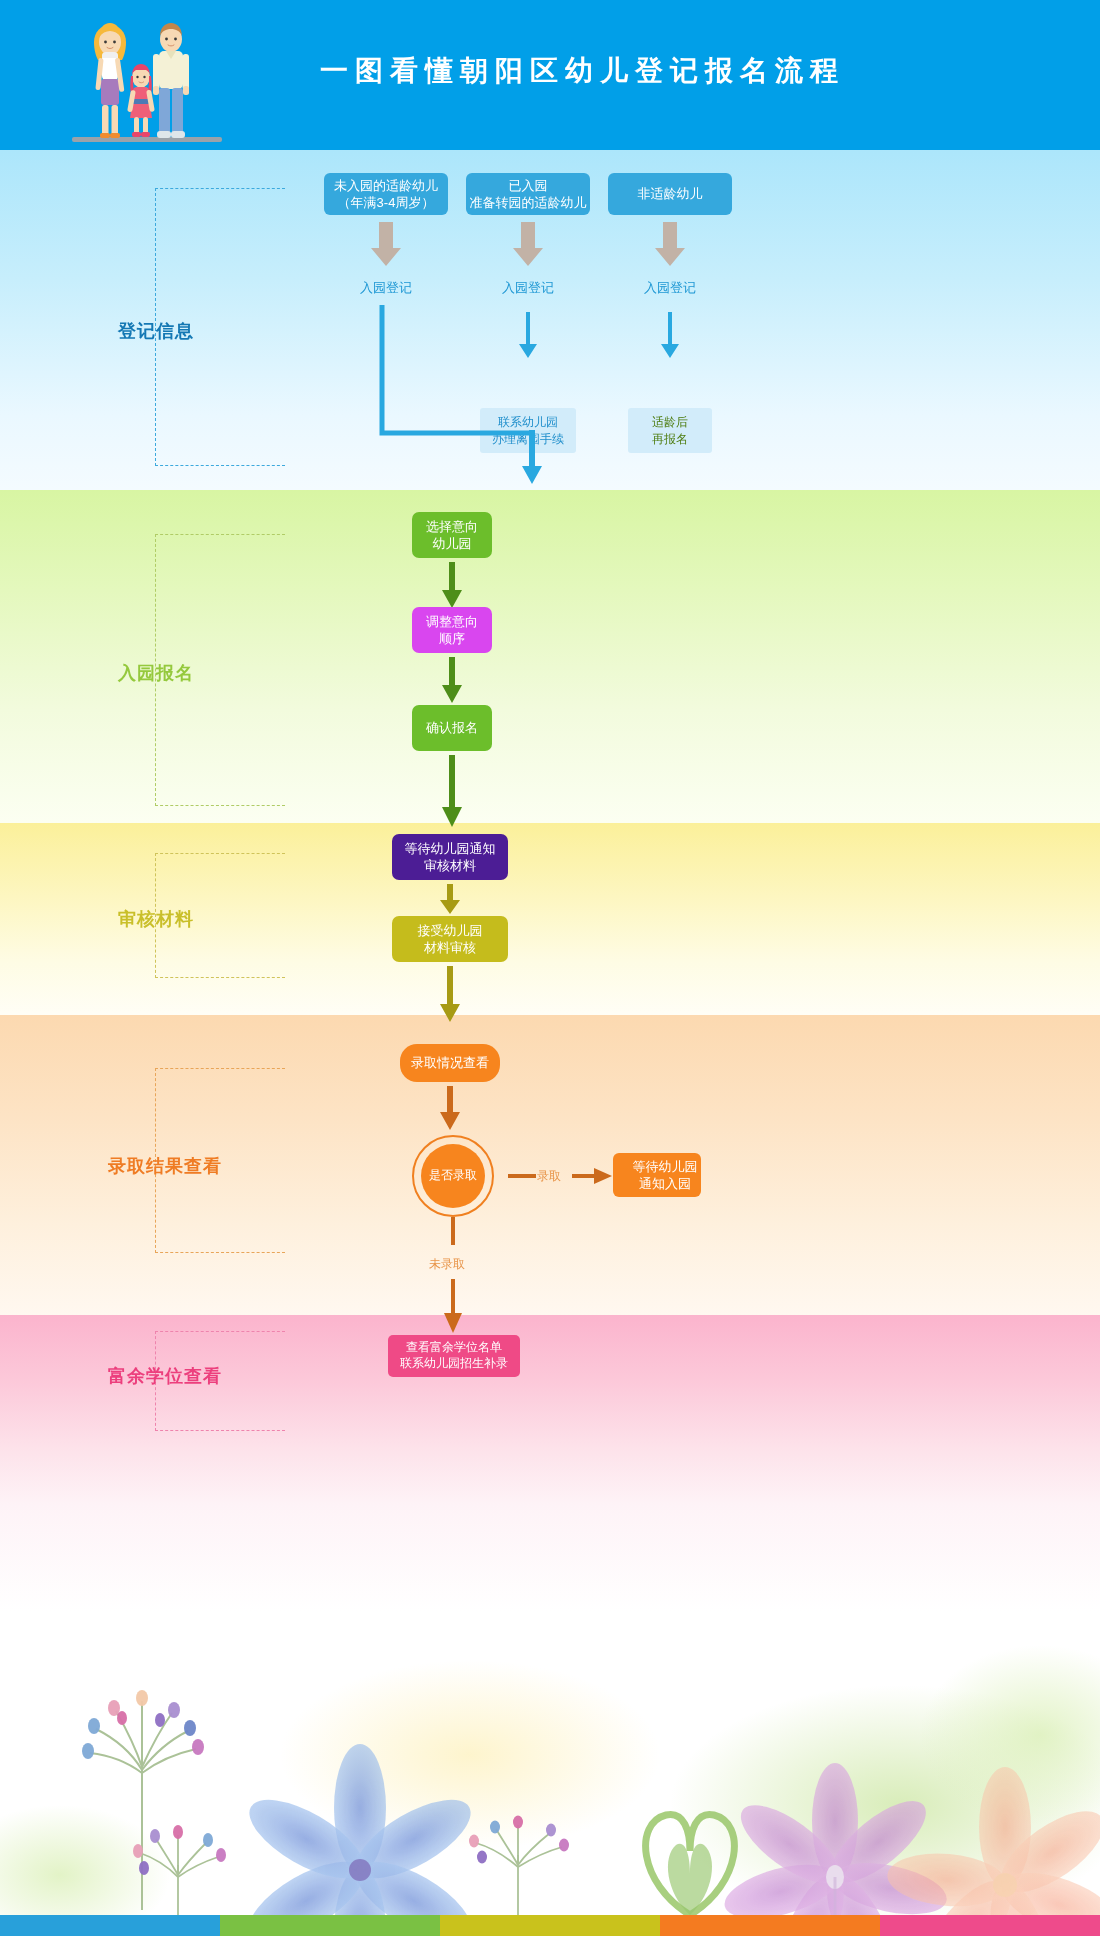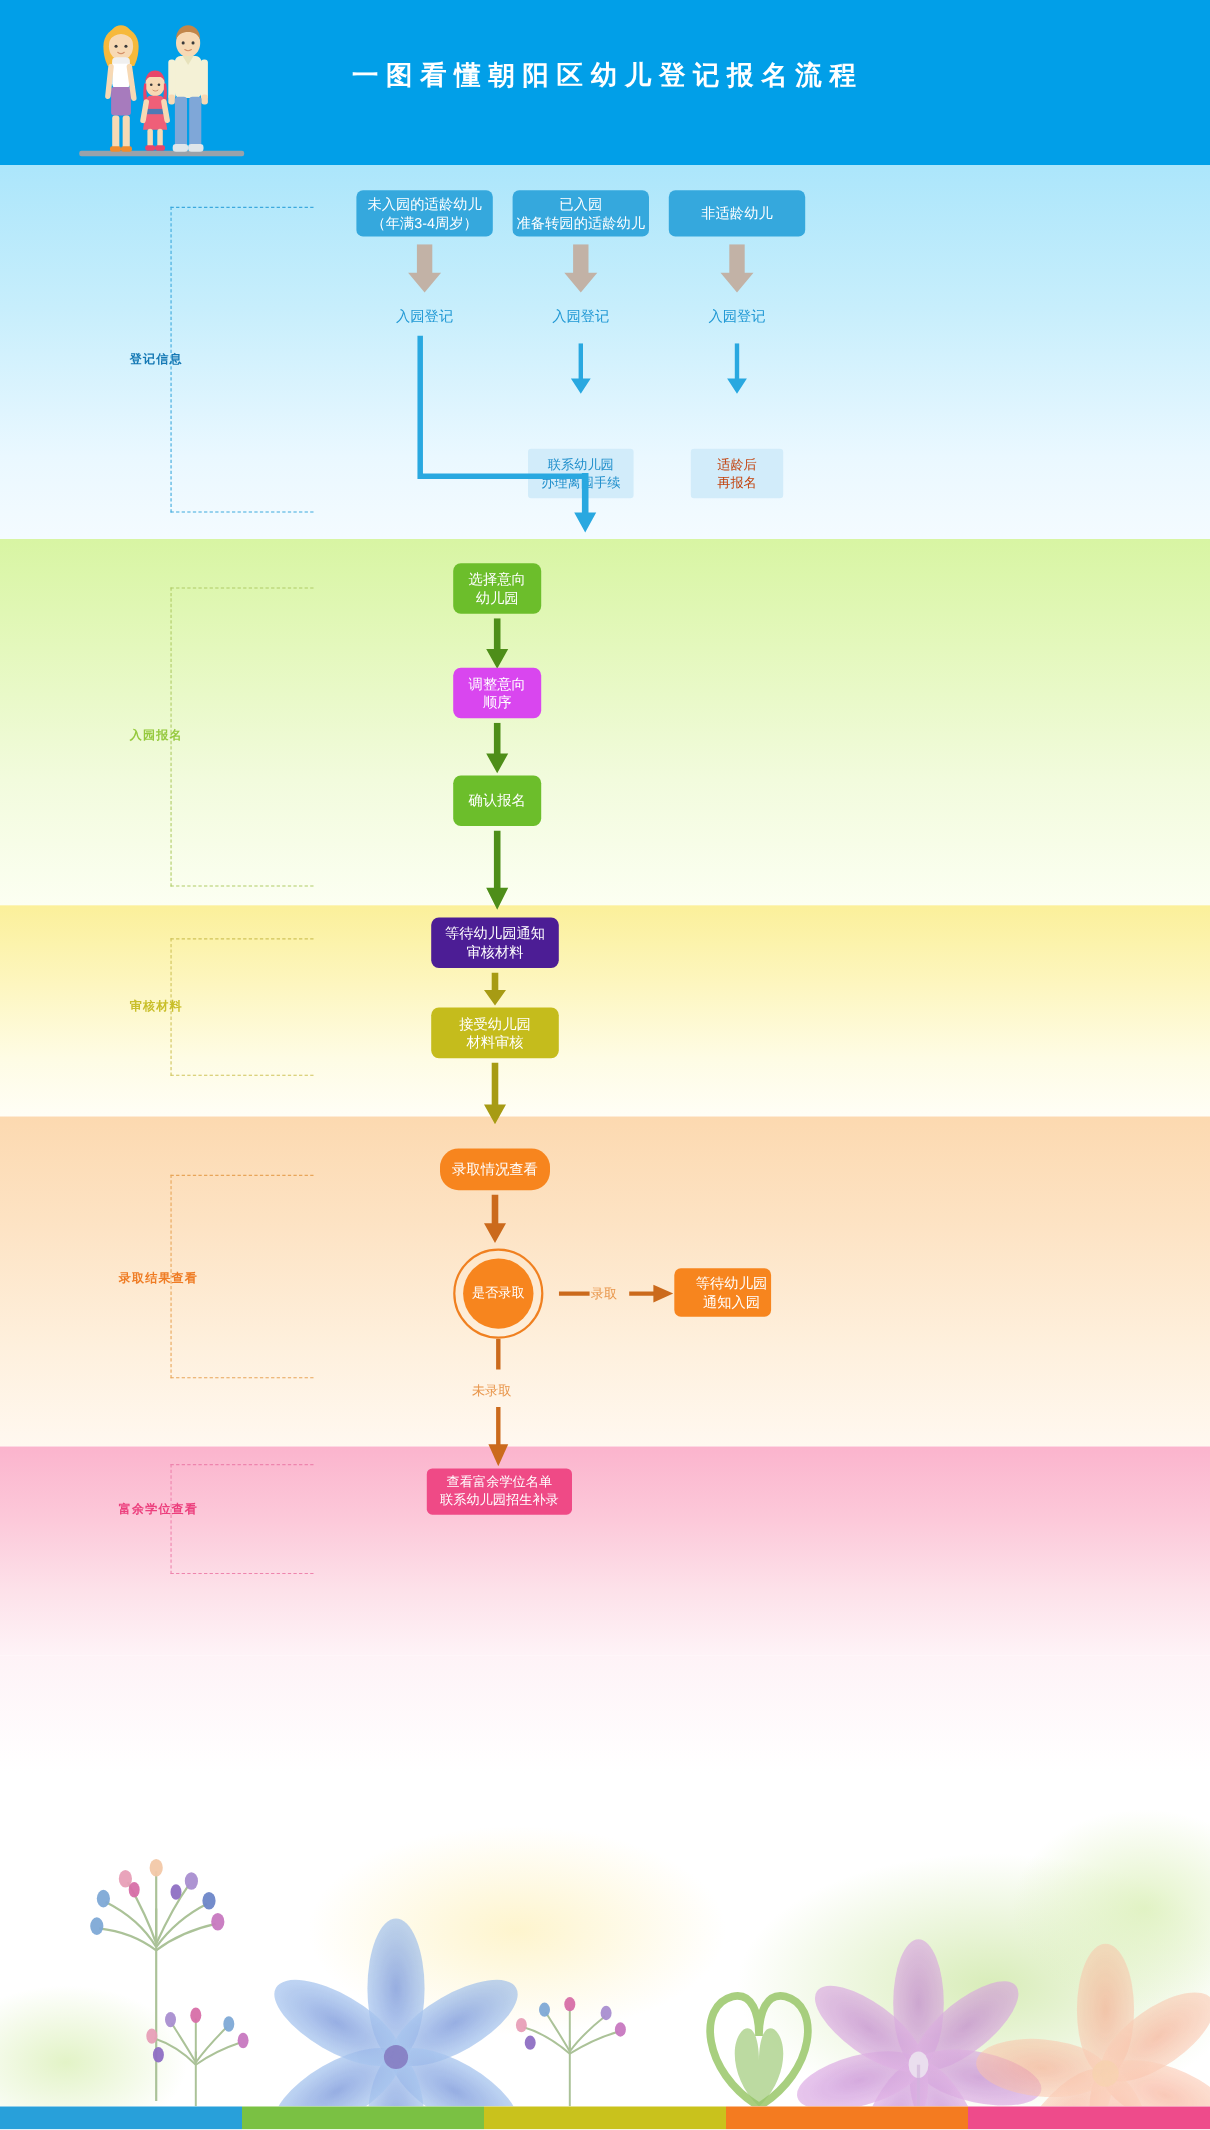--- a/index.html
+++ b/index.html
@@ -20,42 +20,42 @@
   .header {
     position: absolute;
     left: 0; top: 0;
     width: 1100px; height: 150px;
     background: #019fe8;
     overflow: hidden;
   }
   .header-title {
     position: absolute;
     left: 320px; top: 52px;
-    font-size: 24px;
+    font-size: 28px;
     letter-spacing: 7px;
     color: #ffffff;
     font-weight: 600;
     white-space: nowrap;
   }
   .family-art { position: absolute; left: 60px; top: 6px; width: 200px; height: 144px; }
 
   
   .band { position: absolute; left: 0; width: 1100px; overflow: hidden; }
   .band-blue   { top: 150px;  height: 340px; background: linear-gradient(180deg,#ace6fb 0%,#c7eefc 38%,#eaf8ff 78%,#f4fbff 100%); }
   .band-green  { top: 490px;  height: 333px; background: linear-gradient(180deg,#d8f5a3 0%,#e4f8bd 30%,#f2fbdd 66%,#fcfff2 100%); }
   .band-yellow { top: 823px;  height: 192px; background: linear-gradient(180deg,#fbf09a 0%,#fdf6c0 38%,#fefce4 72%,#fffef6 100%); }
   .band-orange { top: 1015px; height: 300px; background: linear-gradient(180deg,#fcd9b0 0%,#fde3c4 33%,#fef0dd 70%,#fff8f0 100%); }
   .band-pink   { top: 1315px; height: 190px; background: linear-gradient(180deg,#fbb4cd 0%,#fcc8d9 34%,#fde2ea 70%,#fef3f7 100%); }
 
   
 
   
   .stage-label {
     position: absolute;
-    font-size: 11px;
+    font-size: 18px;
     font-weight: 700;
     white-space: nowrap;
     letter-spacing: 1px;
   }
   .bracket {
     position: absolute;
     border-left: 1px dashed;
     border-top: 1px dashed;
     border-bottom: 1px dashed;
     border-right: 0;
@@ -331,21 +331,21 @@
 办理离园手续</div>
 
   <div class="nodebox" style="left:608px; top:173px; width:124px; height:42px; background:#35a8dd;">非适龄幼儿</div>
   <svg class="vline" style="left:649px; top:222px; width:42px; height:46px;" viewBox="0 0 42 46">
     <path d="M14 0 h14 v26 h8 L21 44 L6 26 h8 Z" fill="#c2b2a6"></path>
   </svg>
   <div class="plainlabel" style="left:608px; top:279px; width:124px; color:#2098d4;">入园登记</div>
   <svg class="vline" style="left:655px; top:312px; width:30px; height:48px;" viewBox="0 0 30 48">
     <path d="M13 0 h4 v32 h7 L15 46 L6 32 h7 Z" fill="#29a8e0"></path>
   </svg>
-  <div class="softbox" style="left:628px; top:360px; width:84px; height:45px; background:#d2ecfa; color:#c2410c;text-align:right;">适龄后
+  <div class="softbox" style="left:628px; top:360px; width:84px; height:45px; background:#d2ecfa; color:#4d7c0f;text-align:right;">适龄后
 再报名</div>
 
   <svg class="vline" style="left:372px; top:305px; width:200px; height:175px;" viewBox="0 0 200 175">
     <path d="M10 0 L10 128 L160 128" stroke="#29a8e0" stroke-width="5" fill="none"></path>
   </svg>
   <svg class="vline" style="left:518px; top:430px; width:28px; height:56px;" viewBox="0 0 28 56">
     <path d="M11 0 h6 v36 h7 L14 54 L4 36 h7 Z" fill="#29a8e0"></path>
   </svg>
 
   <div class="bracket" style="left:155px; top:534px; width:130px; height:272px; border-color:#b0cc66;"></div>

